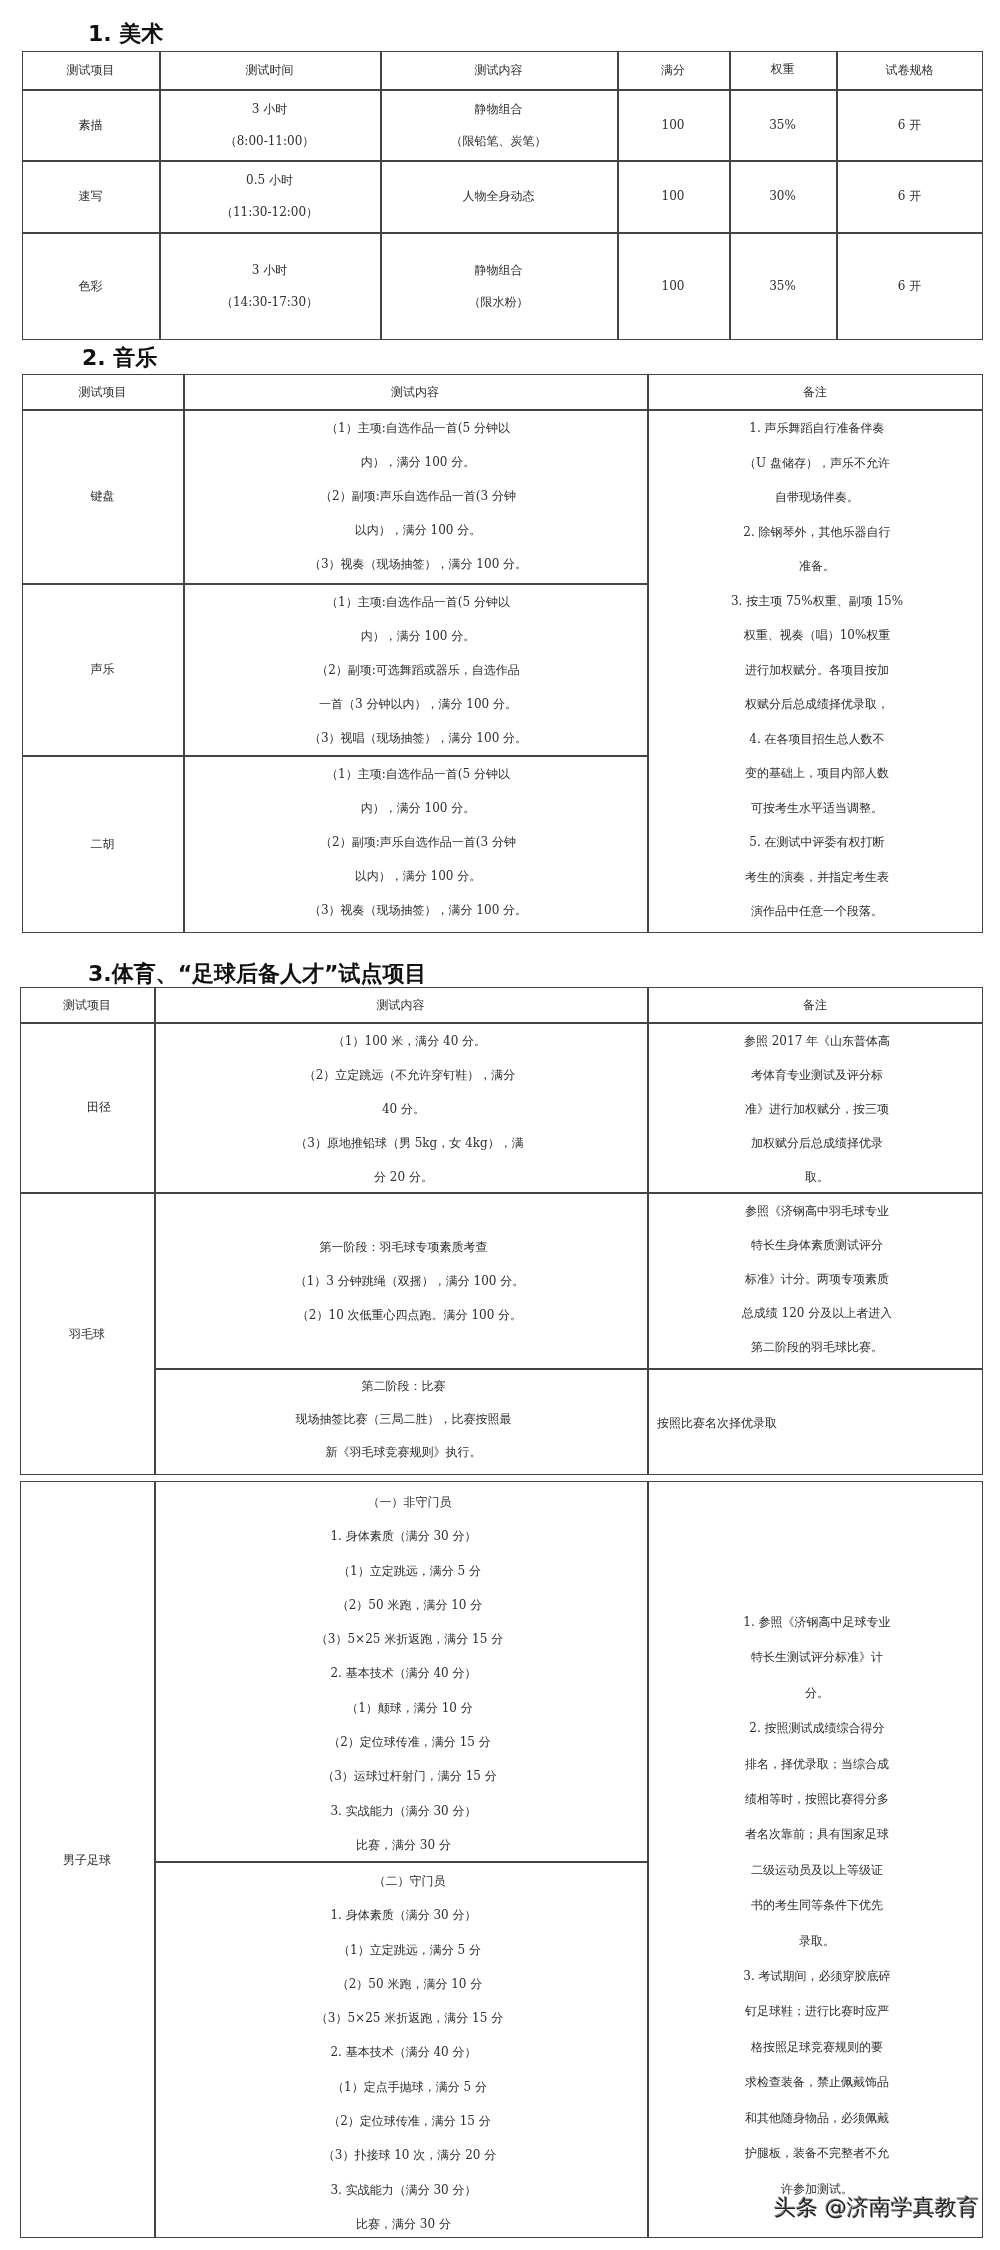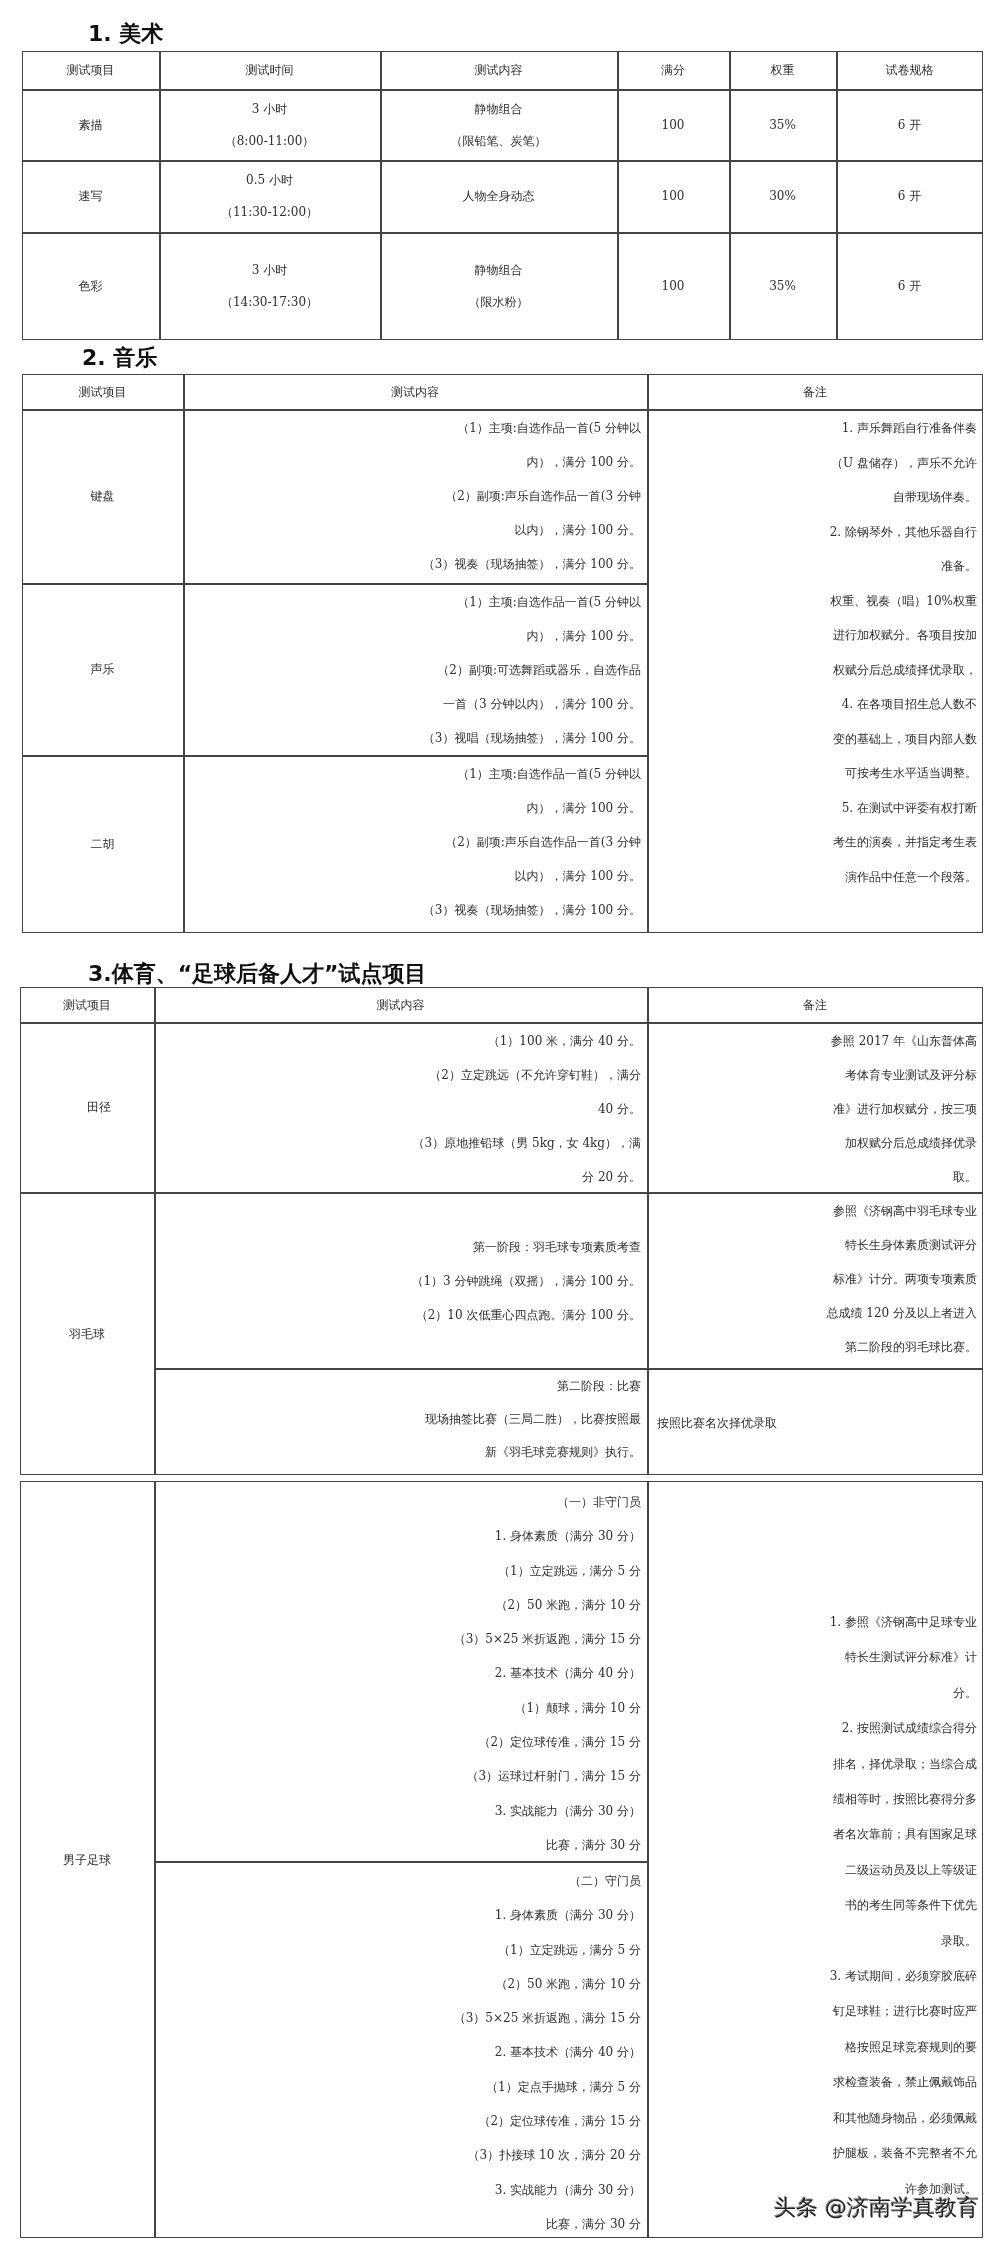--- a/index.html
+++ b/index.html
@@ -6,21 +6,21 @@
   body { width: 1000px; height: 2250px; position: relative; overflow: hidden;
          font-family: "DejaVu Serif", "Liberation Serif", serif; color: #2a2a2a; }
   .h { position: absolute; font-family: "DejaVu Sans", "Liberation Sans", sans-serif;
        font-size: 22px; font-weight: bold; color: #111; white-space: nowrap; margin-top: 7px; }
   .box { position: absolute; border: 1.5px solid #444; box-sizing: border-box; }
   .vl { position: absolute; width: 1.5px; background: #444; }
   .hl { position: absolute; height: 1.5px; background: #444; }
   .cell { position: absolute; box-sizing: border-box; font-size: 12px; line-height: 34px;
           color: #2e2e2e; }
   .c { display: flex; align-items: center; justify-content: center; text-align: center; }
-  .l { padding: 2px 6px 0 10px; text-align: right; }
+  .l { padding: 2px 6px 0 10px; text-align: center; }
   .line { display: block; white-space: nowrap; }
   .ind { padding-left: 12px; }
   .wm { position: absolute; font-family: "DejaVu Sans", "Liberation Sans", sans-serif;
         font-size: 22px; color: #222; white-space: nowrap;
         text-shadow: 1px 1px 0 #fff, -1px -1px 0 #888; }
 </style>
 </head>
 <body>
 
 <div class="h" style="left:88px;top:12px;">1. 美术</div>
@@ -33,21 +33,21 @@
   <div class="vl" style="left:159px;top:51px;height:289px;"></div>
   <div class="vl" style="left:380px;top:51px;height:289px;"></div>
   <div class="vl" style="left:617px;top:51px;height:289px;"></div>
   <div class="vl" style="left:729px;top:51px;height:289px;"></div>
   <div class="vl" style="left:836px;top:51px;height:289px;"></div>
 
   <div class="cell c" style="left:22px;top:51px;width:137px;height:38px;">测试项目</div>
   <div class="cell c" style="left:159px;top:51px;width:221px;height:38px;">测试时间</div>
   <div class="cell c" style="left:380px;top:51px;width:237px;height:38px;">测试内容</div>
   <div class="cell c" style="left:617px;top:51px;width:112px;height:38px;">满分</div>
-  <div class="cell c" style="left:729px;top:51px;width:107px;height:38px;">权重</div>
+  <div class="cell c" style="left:729px;top:51px;width:107px;height:38px;font-family:Liberation Mono, monospace;">权重</div>
   <div class="cell c" style="left:836px;top:51px;width:147px;height:38px;border-radius:7px;">试卷规格</div>
 
   <div class="cell c" style="left:22px;top:89px;width:137px;height:71px;">素描</div>
   <div class="cell c" style="left:159px;top:89px;width:221px;height:71px;flex-direction:column;line-height:32px;">
     <span class="line">3 小时</span>
     <span class="line">（8:00-11:00）</span>
   </div>
   <div class="cell c" style="left:380px;top:89px;width:237px;height:71px;flex-direction:column;line-height:32px;">
     <span class="line">静物组合</span>
     <span class="line">（限铅笔、炭笔）</span>
@@ -120,20 +120,21 @@
     <span class="line">以内），满分 100 分。</span>
     <span class="line">（3）视奏（现场抽签），满分 100 分。</span>
   </div>
 
   <div class="cell l" style="left:647px;top:409px;width:336px;height:524px;line-height:34.5px;">
     <span class="line">1. 声乐舞蹈自行准备伴奏</span>
     <span class="line">（U 盘储存），声乐不允许</span>
     <span class="line">自带现场伴奏。</span>
     <span class="line">2. 除钢琴外，其他乐器自行</span>
     <span class="line">准备。</span>
+    <span class="line">3. 按主项 75%权重、副项 15%</span>
     <span class="line">权重、视奏（唱）10%权重</span>
     <span class="line">进行加权赋分。各项目按加</span>
     <span class="line">权赋分后总成绩择优录取，</span>
     <span class="line">4. 在各项目招生总人数不</span>
     <span class="line">变的基础上，项目内部人数</span>
     <span class="line">可按考生水平适当调整。</span>
     <span class="line">5. 在测试中评委有权打断</span>
     <span class="line">考生的演奏，并指定考生表</span>
     <span class="line">演作品中任意一个段落。</span>
   </div>

